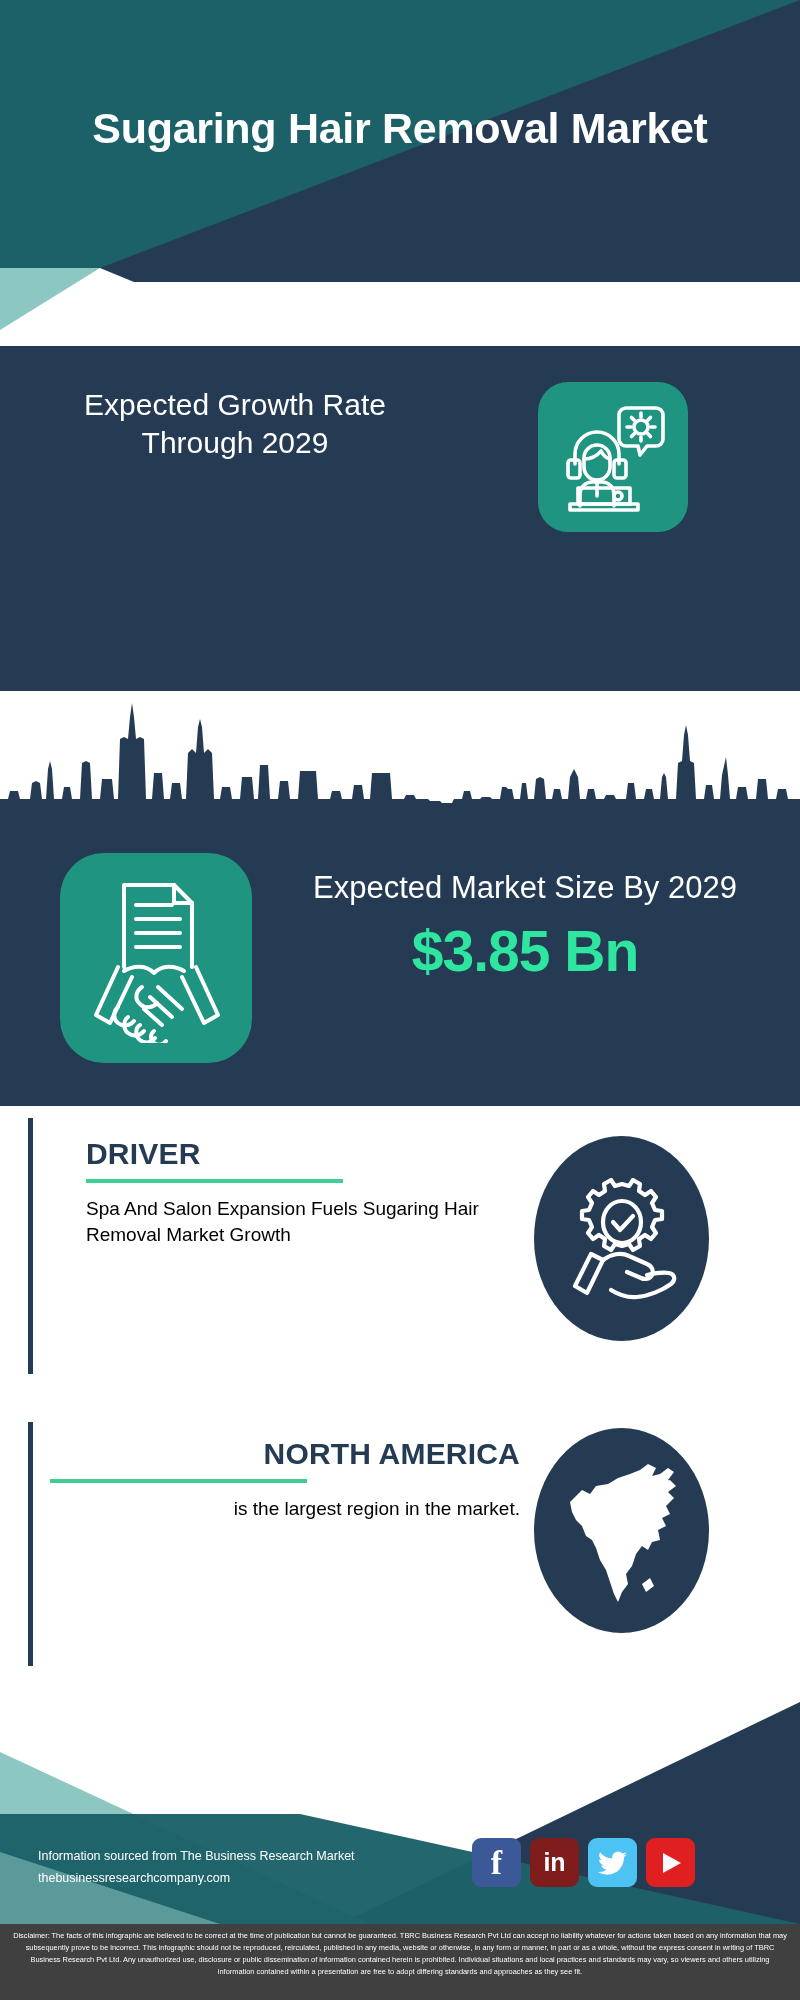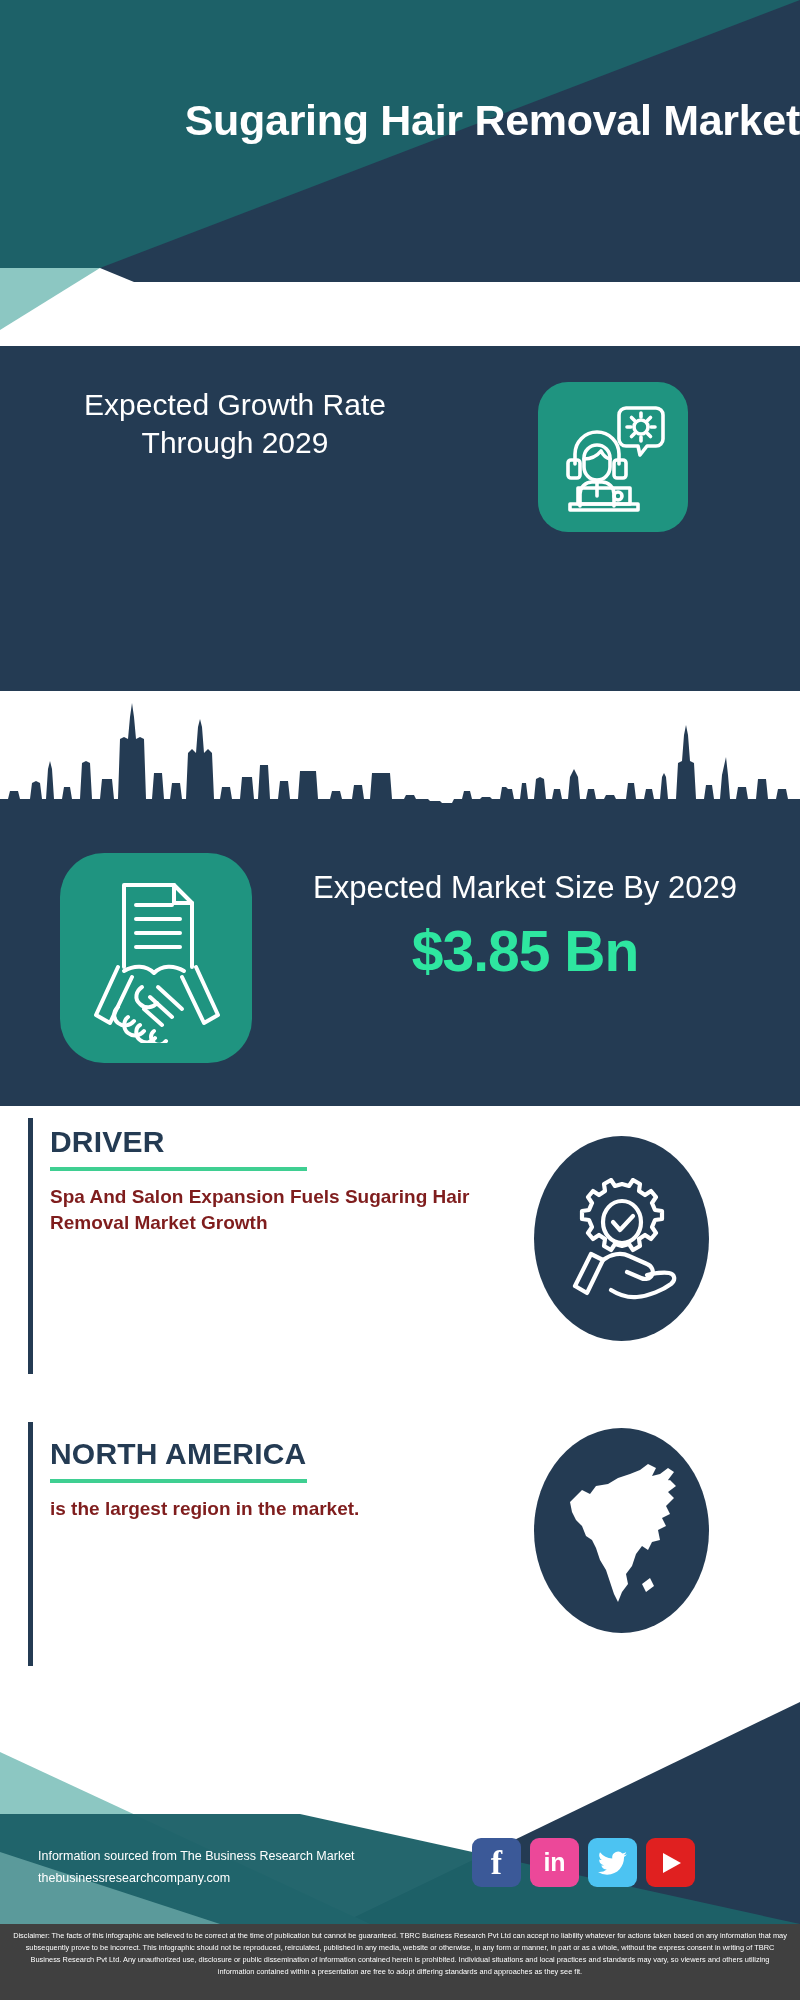--- a/index.html
+++ b/index.html
@@ -12,22 +12,22 @@
 
   
   .header{
     position:absolute; left:0; top:0; width:800px; height:268px;
     background:#1d6168; overflow:hidden;
   }
   .header-diag{
     position:absolute; left:0; top:0; width:800px; height:268px;
   }
   .header-title{
-    position:absolute; left:0; top:96px; width:800px;
-    text-align:right; color:#ffffff;
+    position:absolute; left:0; top:104px; width:800px;
+    text-align:center; color:#ffffff;
     font-size:43px; font-weight:bold; line-height:1.16;
     letter-spacing:-0.3px;
     z-index:3;
   }
 
   
   .subhead{
     position:absolute; left:0; top:268px; width:800px; height:78px;
     background:#ffffff; overflow:hidden;
   }
@@ -93,21 +93,21 @@
   }
   .card-body{ position:absolute; left:22px; top:0; width:470px; }
   .card-title{
     font-size:30px; font-weight:bold; color:#243b53; letter-spacing:0.2px;
     line-height:1.05;
   }
   .card-rule{
     width:257px; height:4px; background:#3fcf92; margin:9px 0 13px 0;
   }
   .card-desc{
-    font-size:19px; font-weight:bold; color:#7f1d1d; line-height:1.42;
+    font-size:19px; font-weight:normal; color:#000000; line-height:1.42;
   }
   .card-icon{
     position:absolute; border-radius:50%; background:#243b53;
   }
   .card-icon svg{ position:absolute; }
 
   
   .decor{
     position:absolute; left:0; top:1686px; width:800px; height:238px;
     overflow:hidden; background:#ffffff;
@@ -119,21 +119,21 @@
     color:#ffffff; font-size:12.5px; line-height:1.75; z-index:6;
   }
   .social{
     position:absolute; left:472px; top:1838px; z-index:6;
     display:flex; gap:9px;
   }
   .soc{
     width:49px; height:49px; border-radius:9px; position:relative;
   }
   .soc.fb{ background:#3b5998; }
-  .soc.li{ background:#ec4899;text-align:center; }
+  .soc.li{ background:#7f1d1d;text-align:center; }
   .soc.tw{ background:#4cc3f2; }
   .soc.yt{ background:#e02020; }
   .soc span{
     position:absolute; left:0; top:0; width:49px; height:49px;
     display:flex; align-items:center; justify-content:center;
     color:#fff; font-weight:bold;
   }
 
   
   .disclaimer{
@@ -244,40 +244,40 @@
   <div class="market-text">
     <div class="market-label">Expected Market Size By 2029</div>
     <div class="market-value">$3.85 Bn</div>
   </div>
 </div>
 
 <div class="cards">
 
   <div class="card" style="top:12px;height:270px;">
     <div class="bar" style="height:256px;"></div>
-    <div class="card-body" style="top:8px;">
+    <div class="card-body" style="top:20px;margin-left:36px;">
       <div class="card-title">DRIVER</div>
       <div class="card-rule"></div>
       <div class="card-desc">Spa And Salon Expansion Fuels Sugaring Hair Removal Market Growth</div>
     </div>
     <div class="card-icon" style="left:506px;top:18px;width:175px;height:205px;">
       <svg style="left:33px;top:42px;" width="110" height="122" viewBox="0 0 110 122" fill="none" stroke="#ffffff" stroke-width="4.2" stroke-linecap="round" stroke-linejoin="round">
 
         <path d="M55 6 l7 2 4 -6 7 4 -1 7 6 4 6 -4 5 6 -4 6 3 7 7 1 0 8 -7 1 -3 7 4 6 -5 6 -6 -4 -6 4 1 7 -7 4 -4 -6 -7 2 -7 -2 -4 6 -7 -4 1 -7 -6 -4 -6 4 -5 -6 4 -6 -3 -7 -7 -1 0 -8 7 -1 3 -7 -4 -6 5 -6 6 4 6 -4 -1 -7 7 -4 4 6 z"></path>
         <ellipse cx="55" cy="44" rx="19" ry="21"></ellipse>
         <path d="M46 44 l7 8 13 -14"></path>
 
         <path d="M36 82 c8 -6 18 -8 26 -4 l18 8 c5 2 7 7 5 11 c-2 4 -7 5 -11 3 l-14 -6"></path>
         <path d="M80 97 c9 -2 16 -3 22 -2 c6 1 7 7 2 11 c-8 6 -22 12 -34 13 c-10 1 -18 -2 -26 -7"></path>
         <path d="M36 82 l-12 -6 -16 32 12 7 z"></path>
       </svg>
     </div>
   </div>
 
-  <div class="card" style="top:316px;height:256px;">
+  <div class="card" style="top:316px;height:256px;text-align:right;">
     <div class="bar" style="height:244px;"></div>
     <div class="card-body" style="top:16px;">
       <div class="card-title">NORTH AMERICA</div>
       <div class="card-rule"></div>
       <div class="card-desc">is the largest region in the market.</div>
     </div>
     <div class="card-icon" style="left:506px;top:6px;width:175px;height:205px;">
       <svg style="left:22px;top:22px;" width="132" height="162" viewBox="0 0 132 162">
         <path fill="#ffffff" d="
           M14 52 L26 40 L34 44 L40 36 L52 34 L62 28 L74 24 L84 20 L92 14

